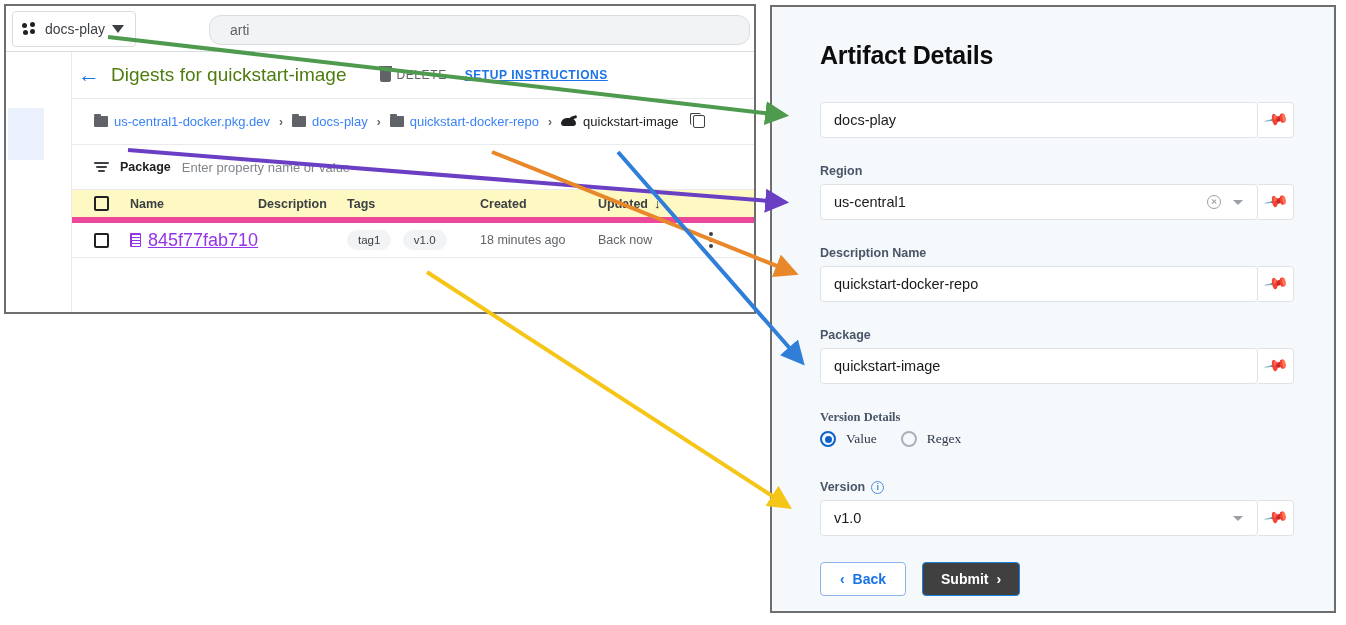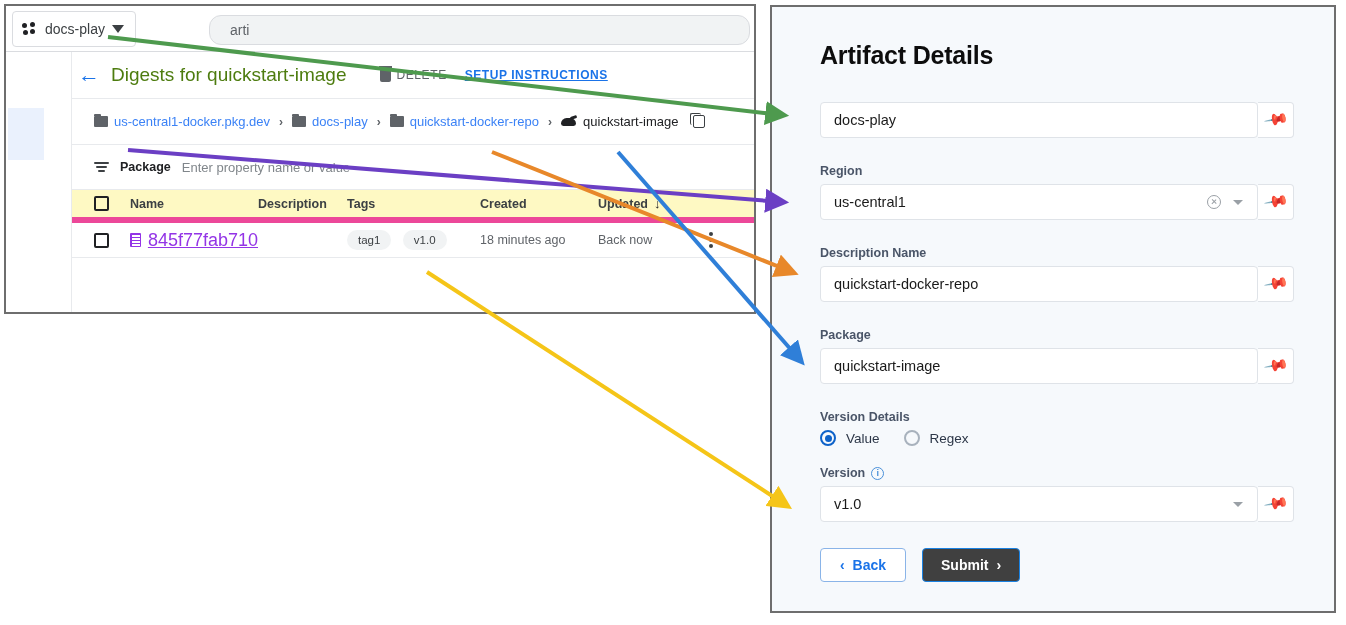--- a/index.html
+++ b/index.html
@@ -395,21 +395,21 @@
         <div class="field-row">
           <div class="field-input">
             <span class="val">quickstart-image</span>
           </div>
           <div class="pin-btn">
             <span class="pin-glyph">📌</span>
           </div>
         </div>
       </div>
 
-      <div class="field-block" style="margin-bottom:20px;">
+      <div class="field-block" style="margin-bottom:33px;font-family:Liberation Serif, serif;">
         <div class="field-label">Version Details</div>
         <div class="radio-row">
           <span class="radio">
               <span class="dot"></span>
             </span>
           <span class="radio-lbl">Value</span>
           <span class="radio off"></span>
           <span class="radio-lbl">Regex</span>
         </div>
       </div>

